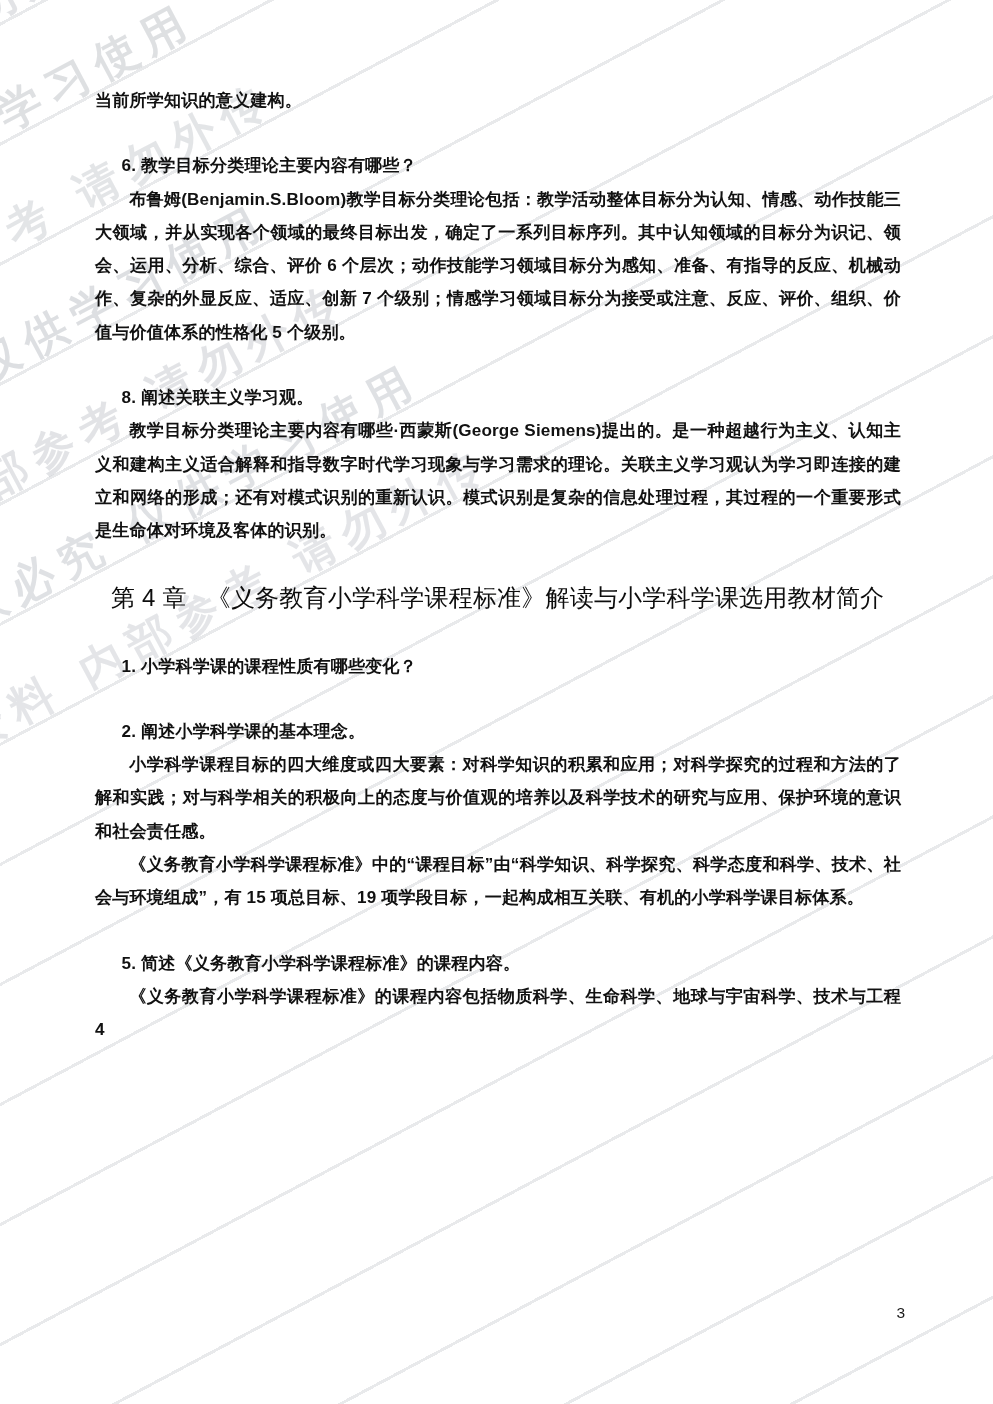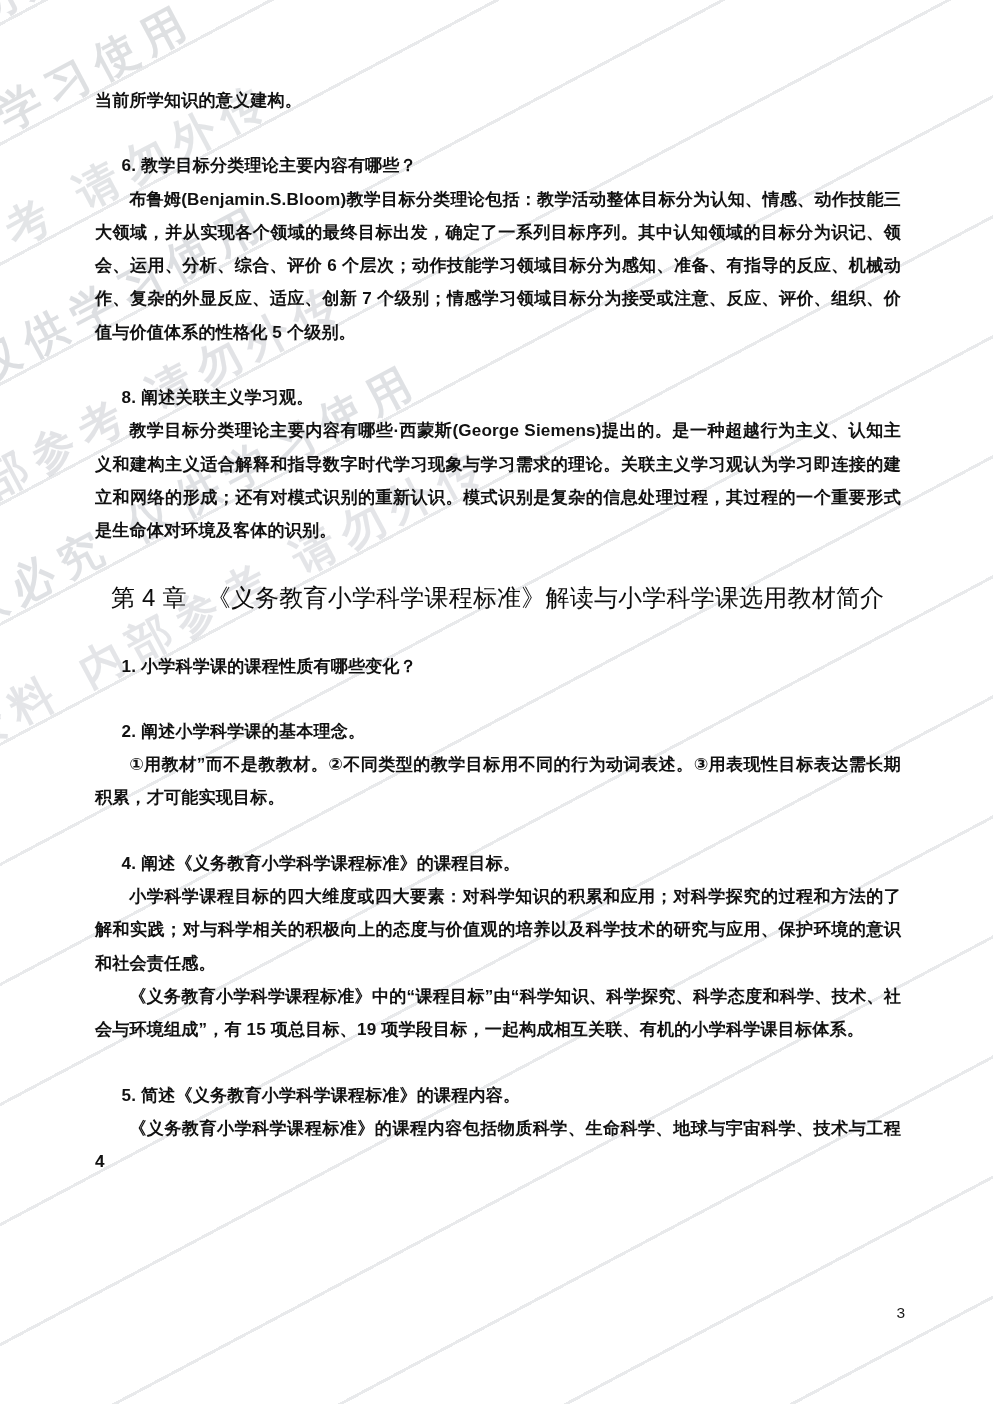--- a/index.html
+++ b/index.html
@@ -142,23 +142,21 @@
 
     <p class="q">8. 阐述关联主义学习观。</p>
     <p class="ind1">教学目标分类理论主要内容有哪些·西蒙斯(George Siemens)提出的。是一种超越行为主义、认知主义和建构主义适合解释和指导数字时代学习现象与学习需求的理论。关联主义学习观认为学习即连接的建立和网络的形成；还有对模式识别的重新认识。模式识别是复杂的信息处理过程，其过程的一个重要形式是生命体对环境及客体的识别。</p>
 
     <h2 class="chapter"><span>第 4 章</span><span class="gap"></span><span>《义务教育小学科学课程标准》解读与小学科学课选用教材简介</span></h2>
 
     <p class="q">1. 小学科学课的课程性质有哪些变化？</p>
 
     <p class="q">2. 阐述小学科学课的基本理念。</p>
 
-    <p class="ind1">①用教材”而不是教教材。②不同类型的教学目标用不同的行为动词表述。③用表现性目标表达需长期积累，才可能实现目标。</p>
 
-    <p class="q">4. 阐述《义务教育小学科学课程标准》的课程目标。</p>
     <p class="ind1">小学科学课程目标的四大维度或四大要素：对科学知识的积累和应用；对科学探究的过程和方法的了解和实践；对与科学相关的积极向上的态度与价值观的培养以及科学技术的研究与应用、保护环境的意识和社会责任感。</p>
     <p class="ind1">《义务教育小学科学课程标准》中的“课程目标”由“科学知识、科学探究、科学态度和科学、技术、社会与环境组成”，有 15 项总目标、19 项学段目标，一起构成相互关联、有机的小学科学课目标体系。</p>
 
     <p class="q">5. 简述《义务教育小学科学课程标准》的课程内容。</p>
     <p class="ind1">《义务教育小学科学课程标准》的课程内容包括物质科学、生命科学、地球与宇宙科学、技术与工程 4</p>
 
   </div>
 
   <div class="pagenum">3</div>
 

